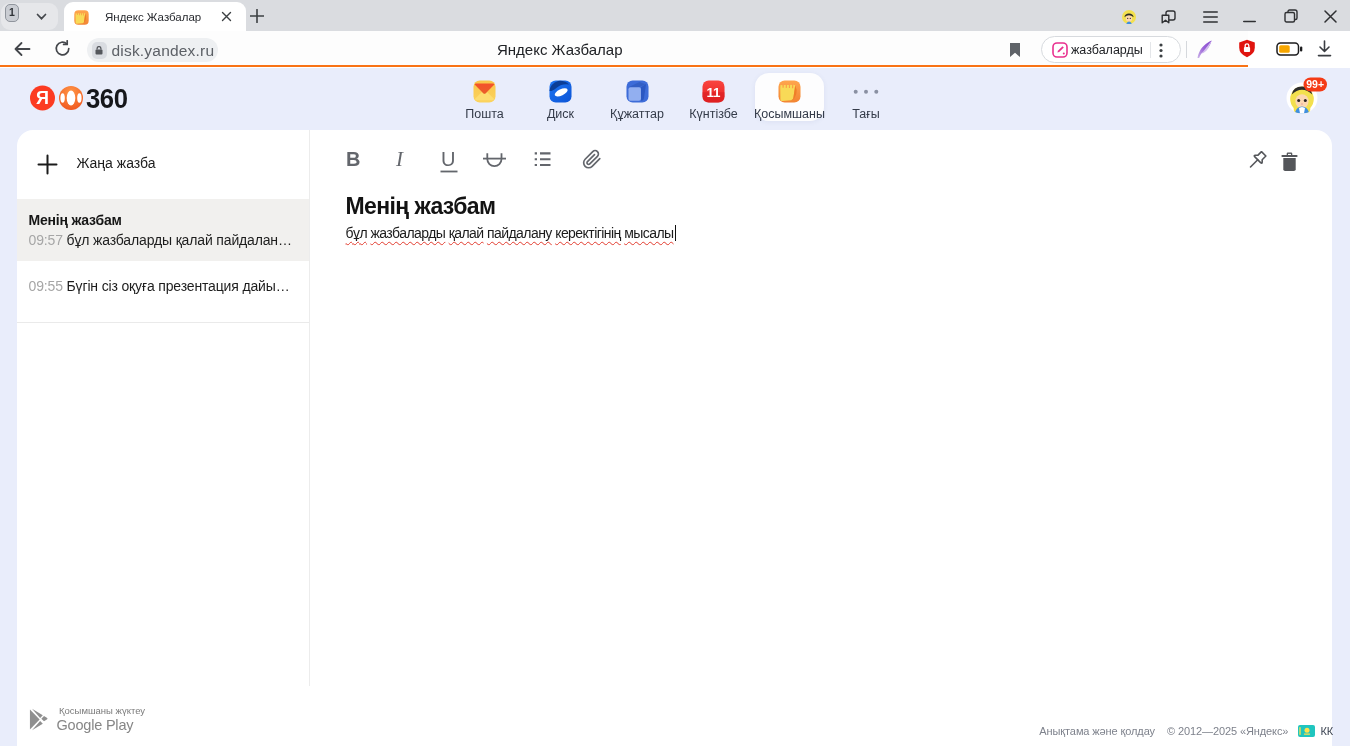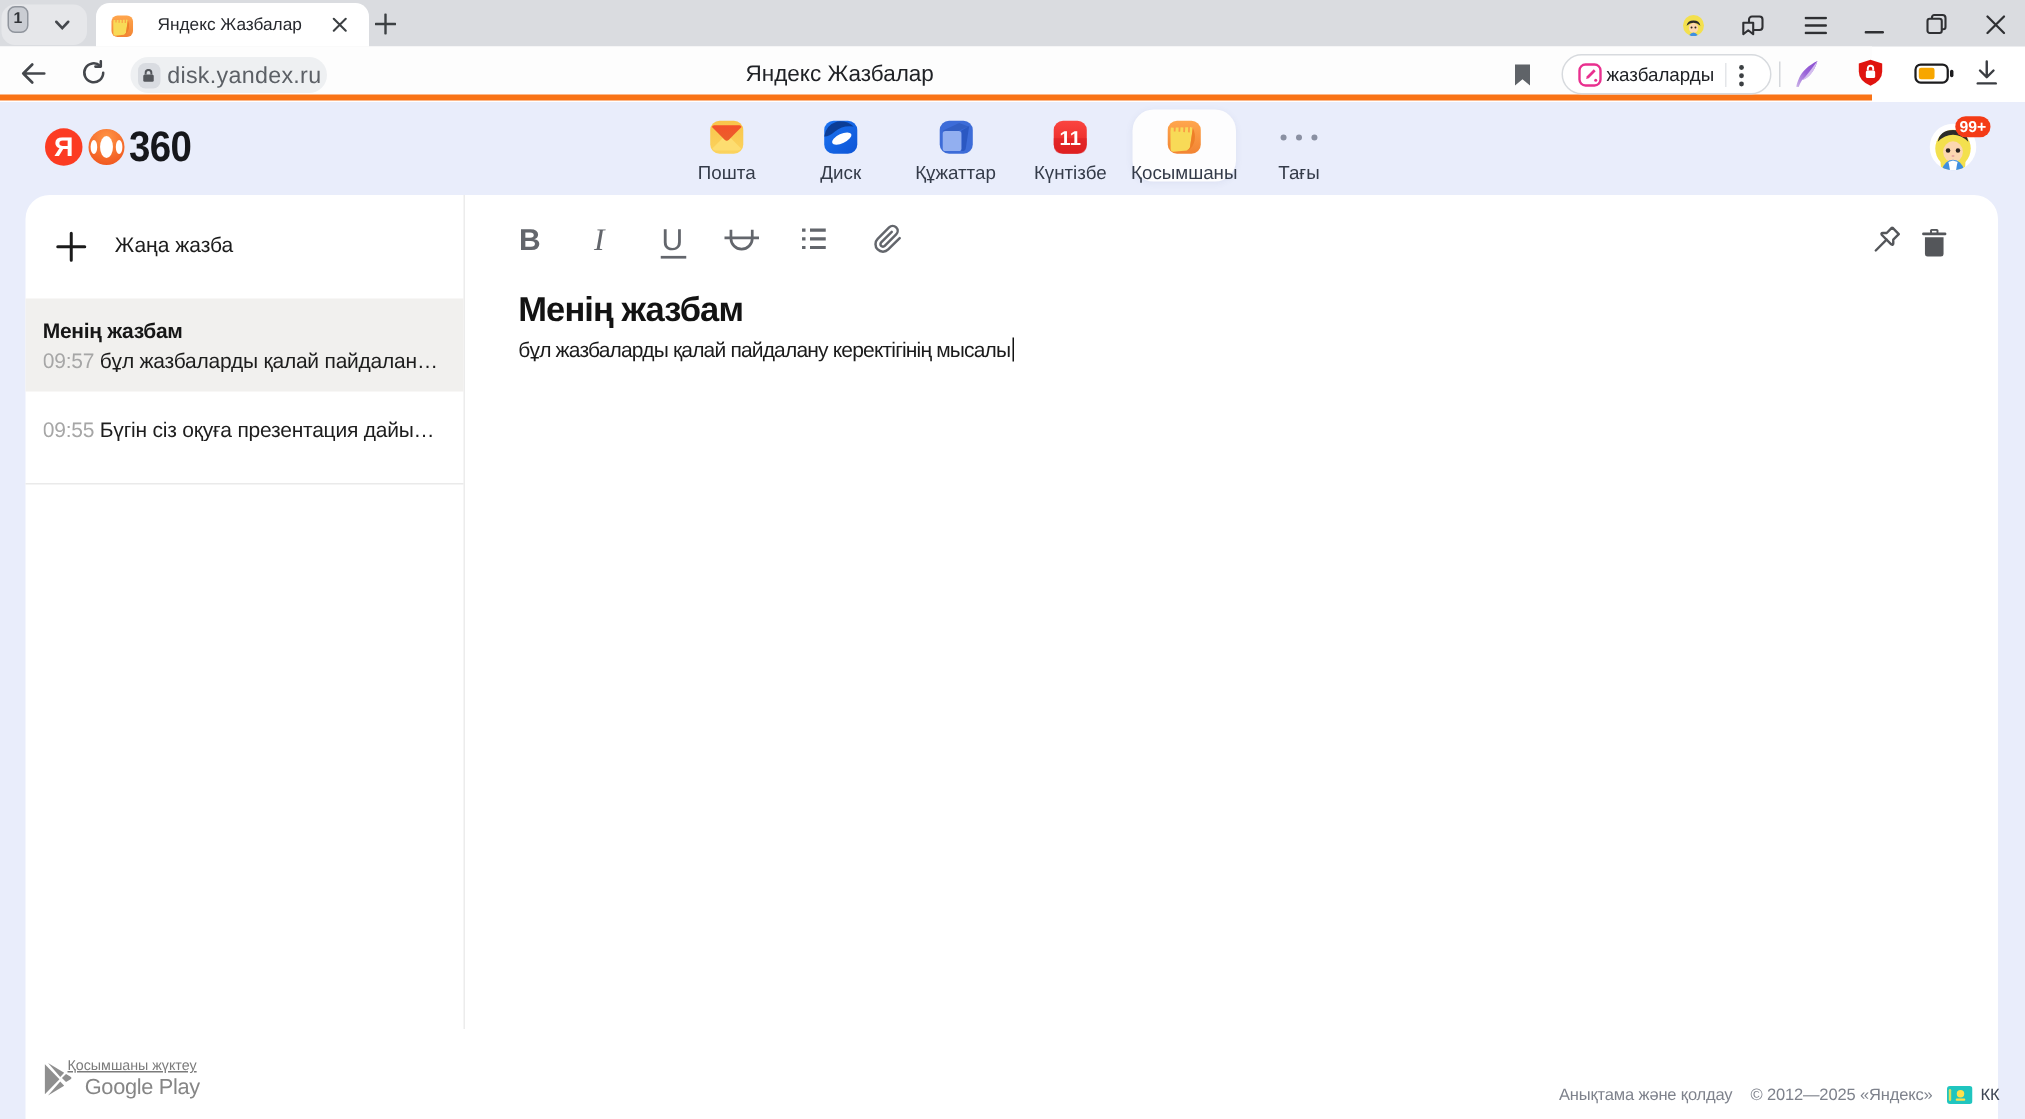--- a/index.html
+++ b/index.html
@@ -4,21 +4,21 @@
 <style>
   * { margin:0; padding:0; box-sizing:border-box; }
   html,body { width:1350px; height:746px; overflow:hidden; font-family:"Liberation Sans", sans-serif; }
   .abs { position:absolute; }
   
   #tabstrip { position:absolute; left:0; top:0; width:1350px; height:31px; background:#dadce0; }
   #tabzone { position:absolute; left:1px; top:3px; width:57px; height:27px; border-radius:9px; background:#e6e7ea; }
   #winbadge { position:absolute; left:5px; top:4px; width:14px; height:18px; border-radius:5px; background:#cacdd3; border:1.5px solid #90959d; color:#303338; font-size:10.5px; font-weight:bold; text-align:center; line-height:15px; }
   #tab { position:absolute; left:64px; top:2px; width:182px; height:29px; background:#ffffff; border-radius:9px 9px 0 0; }
   #tabtitle { position:absolute; left:41px; top:9px; font-size:11.5px; color:#27292e; white-space:nowrap; }
-  #toolbar { position:absolute; left:0; top:31px; width:1248px; height:36px; background:#fdfdfd; border-bottom:4px solid #f97316; }
+  #toolbar { position:absolute; left:0; top:31px; width:1248px; height:36px; background:#fdfdfd; border-bottom:2px solid #f97316; }
   #omnibox { position:absolute; left:87px; top:7px; width:131px; height:24px; border-radius:12px; background:#eef0f2; }
   #lockchip { position:absolute; left:4.5px; top:3.5px; width:15px; height:17px; border-radius:5px; background:#d9dce1; }
   #urltext { position:absolute; left:24.5px; top:4px; font-size:15.5px; color:#5c6066; letter-spacing:0.2px; }
   #pagetitle { position:absolute; left:497px; top:9.5px; font-size:15px; color:#202226; }
   #extpill { position:absolute; left:1041px; top:5px; width:140px; height:27px; background:#fff; border:1px solid #d7dade; border-radius:14px; }
   #extpill .txt { position:absolute; left:29px; top:6px; font-size:12.5px; color:#202226; }
   #extpill .div { position:absolute; left:108px; top:5px; width:1px; height:16px; background:#e4e6e9; }
   
   #page { position:absolute; left:0; top:68px; width:1350px; height:678px; background:#e9edfb; }
   #hdr { position:absolute; left:0; top:0; width:1350px; height:62px; }
@@ -34,25 +34,25 @@
   .noteitem { position:absolute; left:0; width:292px; height:61.5px; padding:13px 11px 0 11.5px; }
   .noteitem .t { font-size:14px; font-weight:bold; color:#161616; line-height:17px; letter-spacing:-0.2px; }
   .noteitem .s { margin-top:3px; font-size:14px; letter-spacing:-0.15px; color:#1d1d1d; white-space:nowrap; overflow:hidden; text-overflow:ellipsis; width:268px; }
   .noteitem .tm { color:#a6a6a6; }
   #item1 { top:69px; background:#f1f0ee; }
   #item2 { top:131.5px; border-bottom:1px solid #eaeaea; }
   
   #editor { position:absolute; left:293.5px; top:0; width:1021px; height:556px; }
   #notetitle { position:absolute; left:35px; top:62.5px; font-size:23px; font-weight:bold; color:#131313; letter-spacing:-0.6px; }
   #notebody { position:absolute; left:35px; top:94.5px; font-size:14px; letter-spacing:-0.55px; color:#1b1b1b; white-space:nowrap; }
-  #notebody span { text-decoration-style:wavy; text-decoration-color:#e23b2e; text-decoration-thickness:1px; text-underline-offset:3px;text-align:center; }
+  #notebody span { text-decoration:underline; text-decoration-style:wavy; text-decoration-color:#e23b2e; text-decoration-thickness:1px; text-underline-offset:3px;text-align:center; }
   #caret { display:inline-block; width:1.5px; height:16px; background:#111; vertical-align:-3px; margin-left:1px; }
   
   #foot { position:absolute; left:0; top:618px; width:1350px; height:60px; }
-  #gpsmall { position:absolute; left:45px; top:19px; font-size:9.5px; color:#7b7b7b;text-decoration:underline; }
+  #gpsmall { position:absolute; left:59px; top:19px; font-size:9.5px; color:#7b7b7b; }
   #gpbig { position:absolute; left:56.5px; top:30.5px; font-size:14.5px; color:#868686; letter-spacing:-0.2px; }
   #footright { position:absolute; right:17px; top:38px; font-size:11px; color:#7e828c; letter-spacing:-0.1px; }
   #footright span { vertical-align:middle; }
 </style>
 </head>
 <body>
 <div id="tabstrip">
   <div id="tabzone"></div>
   <div id="winbadge">1</div>
   <svg class="abs" style="left:36px;top:13px" width="11" height="8" viewBox="0 0 11 8">

